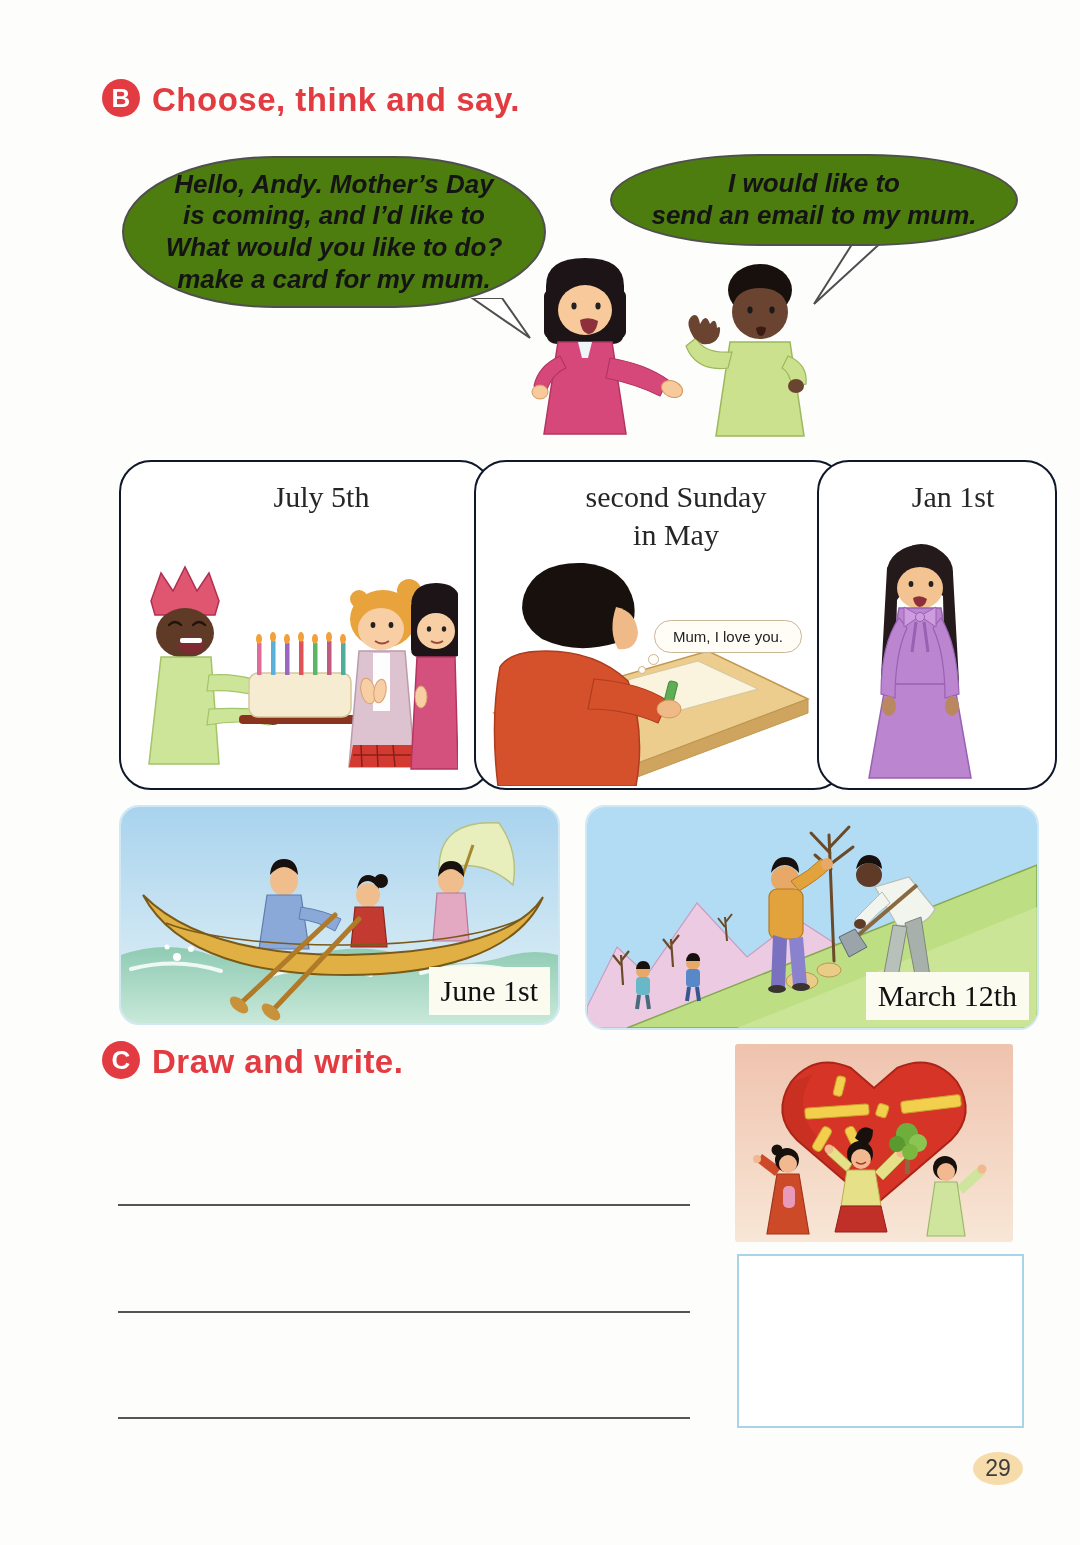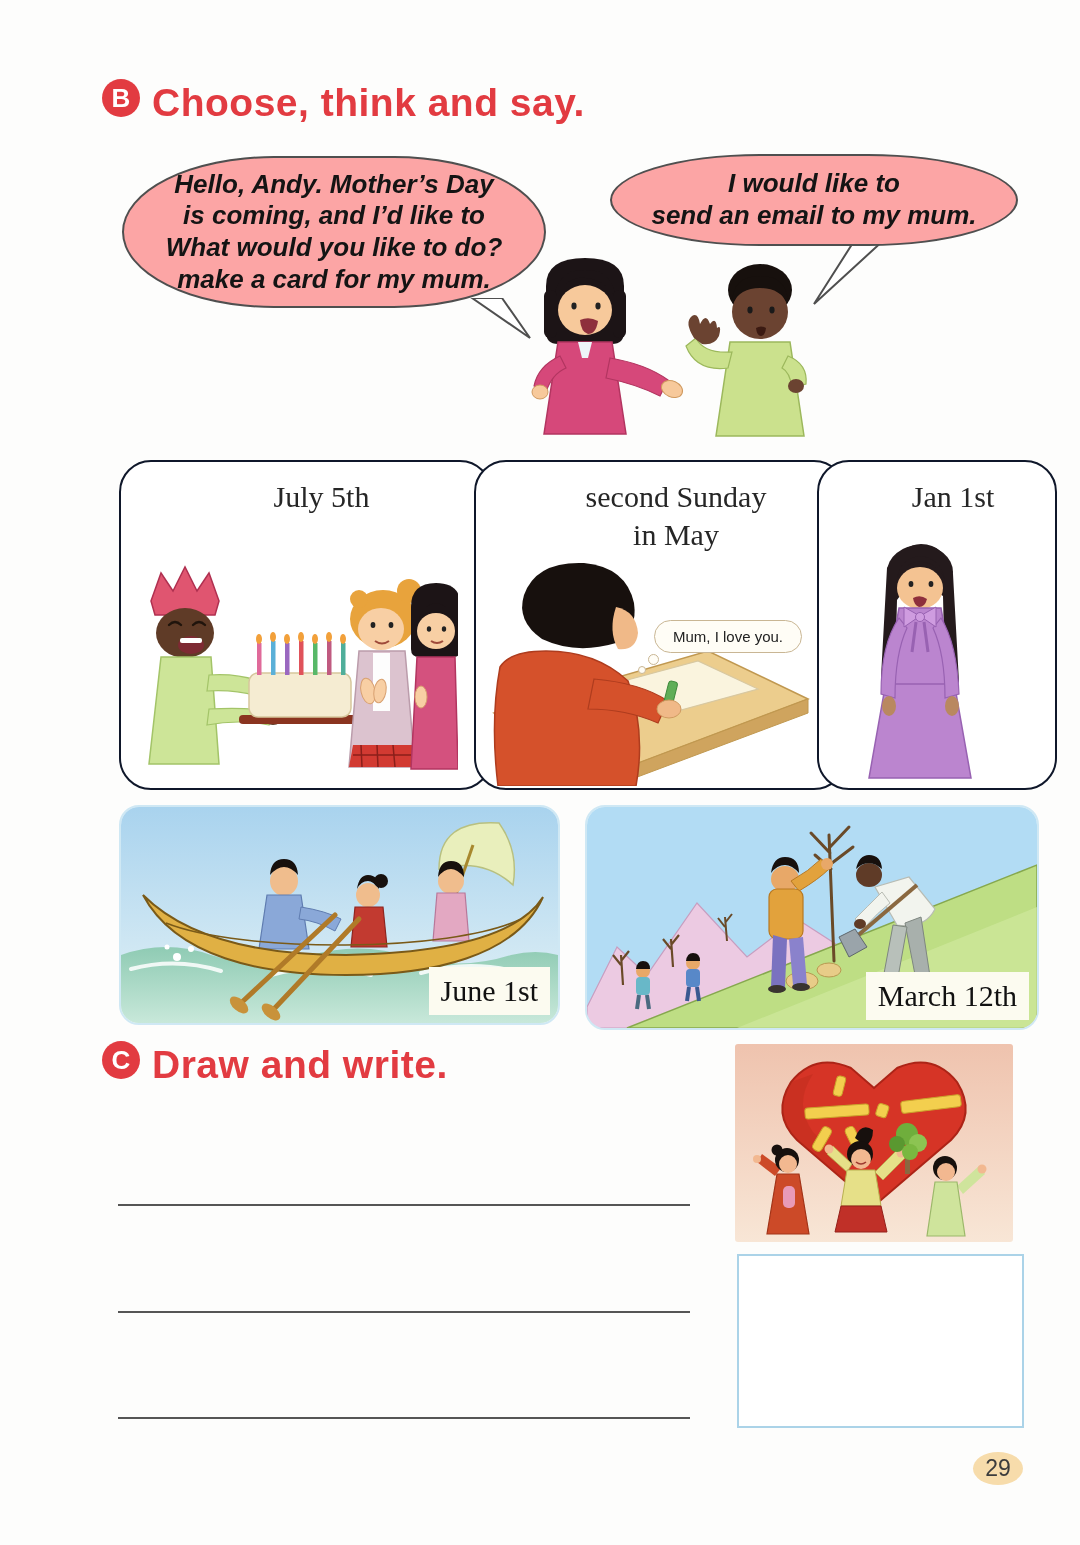--- a/index.html
+++ b/index.html
@@ -1,22 +1,22 @@
 <!DOCTYPE html>
 <html><head>
 <meta charset="utf-8">
 <style>
   html,body{margin:0;padding:0;background:#e9e7e2;}
   .page{position:relative;width:1080px;height:1545px;background:#fdfdfc;overflow:hidden;
         font-family:"Liberation Sans",sans-serif;}
   .badge{position:absolute;width:38px;height:38px;border-radius:50%;background:#e23b41;
          color:#fff;font:bold 26px/38px "Liberation Sans",sans-serif;text-align:center;}
-  .sec-title{position:absolute;color:#e23b41;font-weight:bold;font-size:39px;letter-spacing:.5px;
+  .sec-title{position:absolute;color:#e23b41;font-weight:bold;font-size:33px;letter-spacing:.5px;
          font-family:"Liberation Sans",sans-serif;}
-  .bubble{position:absolute;background:#fca5a5;border:2.5px solid #4f4f4f;display:flex;
+  .bubble{position:absolute;background:#4d7c0f;border:2.5px solid #4f4f4f;display:flex;
          flex-direction:column;justify-content:center;align-items:center;z-index:3;}
   .bubble .ln{font-style:italic;font-weight:bold;font-size:26px;line-height:1.22;color:#141414;
          white-space:nowrap;font-family:"Liberation Sans",sans-serif;}
   .tail{position:absolute;z-index:2;}
   .card{position:absolute;background:#fff;border:2px solid #0f172a;border-radius:32px;padding-left:32px;}
   .card-label{margin-top:16px;text-align:center;font:30px/1.25 "Liberation Serif",serif;color:#262626;}
   .scene{position:absolute;}
   .photo-card{position:absolute;border:2px solid #cfe8f4;border-radius:20px;overflow:hidden;background:#fff;}
   .photo-label{position:absolute;right:8px;bottom:8px;background:#fcfbf0;padding:4px 12px;
          font:30px/40px "Liberation Serif",serif;color:#111;}

